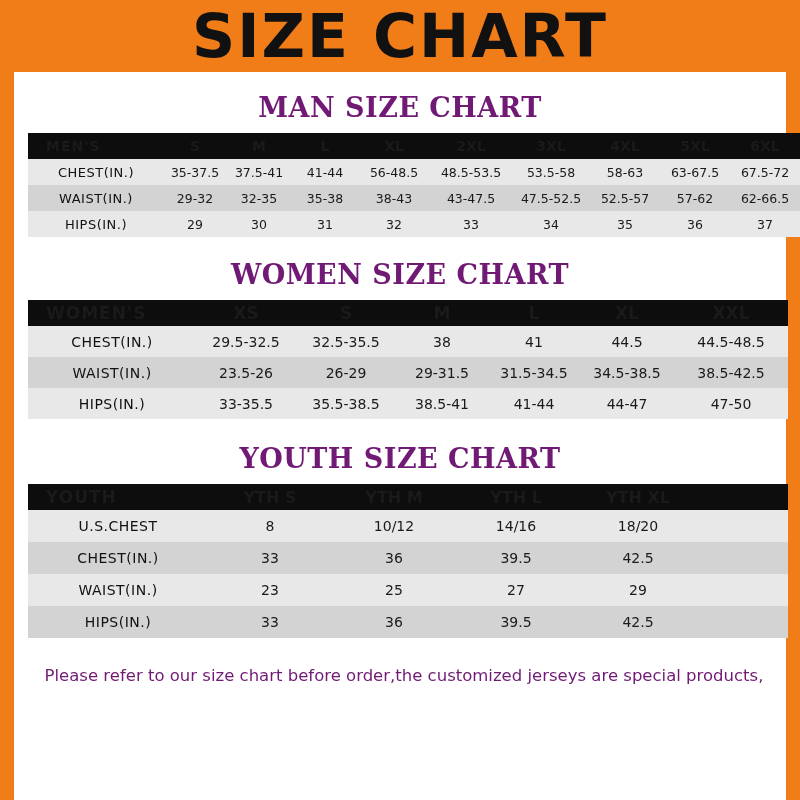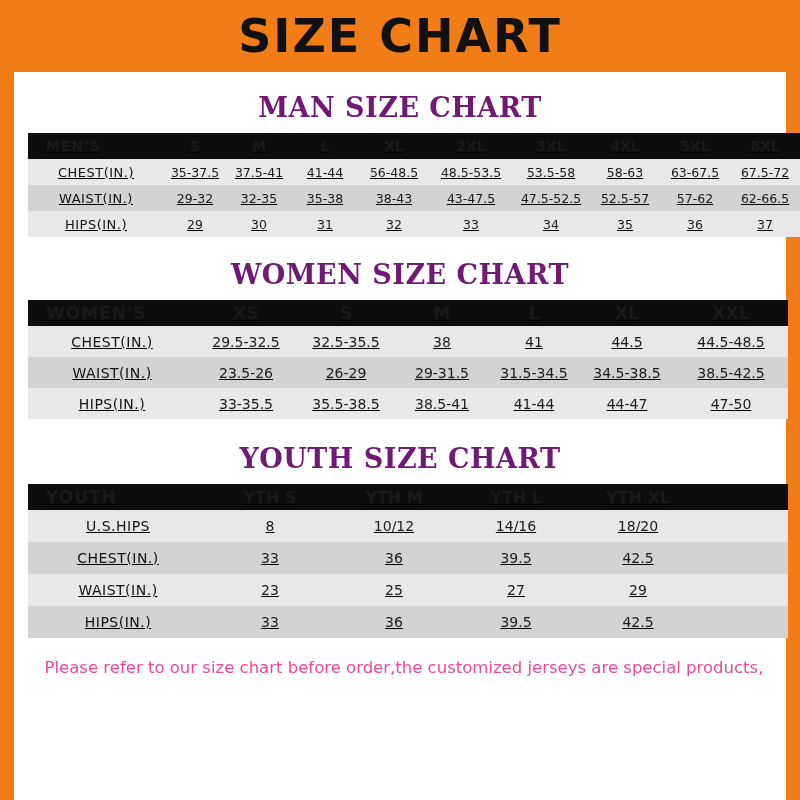--- a/index.html
+++ b/index.html
@@ -26,21 +26,21 @@
     height: 72px;
     background: #f07d18;
     display: flex;
     align-items: center;
     justify-content: center;
     margin: 0 -14px;
   }
   .banner-title {
     font-family: "DejaVu Sans", sans-serif;
     font-weight: bold;
-    font-size: 46px;
+    font-size: 60px;
     letter-spacing: 2px;
     color: #111111;
     text-align: center;
     line-height: 1;
   }
   .content {
     padding: 0 14px;
   }
   .section-title {
     text-align: center;
@@ -52,21 +52,20 @@
   }
   .man-title { margin-top: 20px; }
   .women-title { margin-top: 22px; }
   .youth-title { margin-top: 24px; }
 
   table.size-table {
     width: 742px;
     margin: 10px auto 0 auto;
     border-collapse: collapse;
     table-layout: fixed;
-    text-decoration: underline;
   }
   table.size-table th,
   table.size-table td {
     text-align: center;
     font-family: "DejaVu Sans", sans-serif;
     font-size: 13px;
     color: #1a1a1a;
     padding: 0;
     height: 26px;
     vertical-align: middle;
@@ -106,24 +105,24 @@
   #women-table td { font-size: 14px; height: 31px; }
   #women-table tbody td.row-label { font-size: 14px; }
 
   
   #youth-table thead th { font-size: 16px; }
   #youth-table thead th.row-label-head { font-size: 17px; }
   #youth-table td { font-size: 14px; height: 32px; }
   #youth-table tbody td.row-label { font-size: 14px; }
 
   .note {
-    margin: 18px auto 0 auto;
+    margin: 26px auto 0 auto;
     width: 752px;
     text-align: center;
-    color: #ec4899;
+    color: #701a75;
     font-family: "DejaVu Sans", sans-serif;
     font-size: 16.5px;
     line-height: 1.45;
   }
   .note div { white-space: nowrap; }
 </style>
 </head>
 <body>
 
 <div class="page">
@@ -241,21 +240,21 @@
           <th class="row-label-head" style="width:162px">YOUTH</th>
           <th style="width:124px">YTH S</th>
           <th style="width:124px">YTH M</th>
           <th style="width:120px">YTH L</th>
           <th style="width:124px">YTH XL</th>
           <th style="width:88px"></th>
         </tr>
       </thead>
       <tbody>
         <tr class="light">
-          <td class="row-label">U.S.HIPS</td>
+          <td class="row-label">U.S.CHEST</td>
           <td>8</td>
           <td>10/12</td>
           <td>14/16</td>
           <td>18/20</td>
           <td></td>
         </tr>
         <tr class="dark">
           <td class="row-label">CHEST(IN.)</td>
           <td>33</td>
           <td>36</td>

